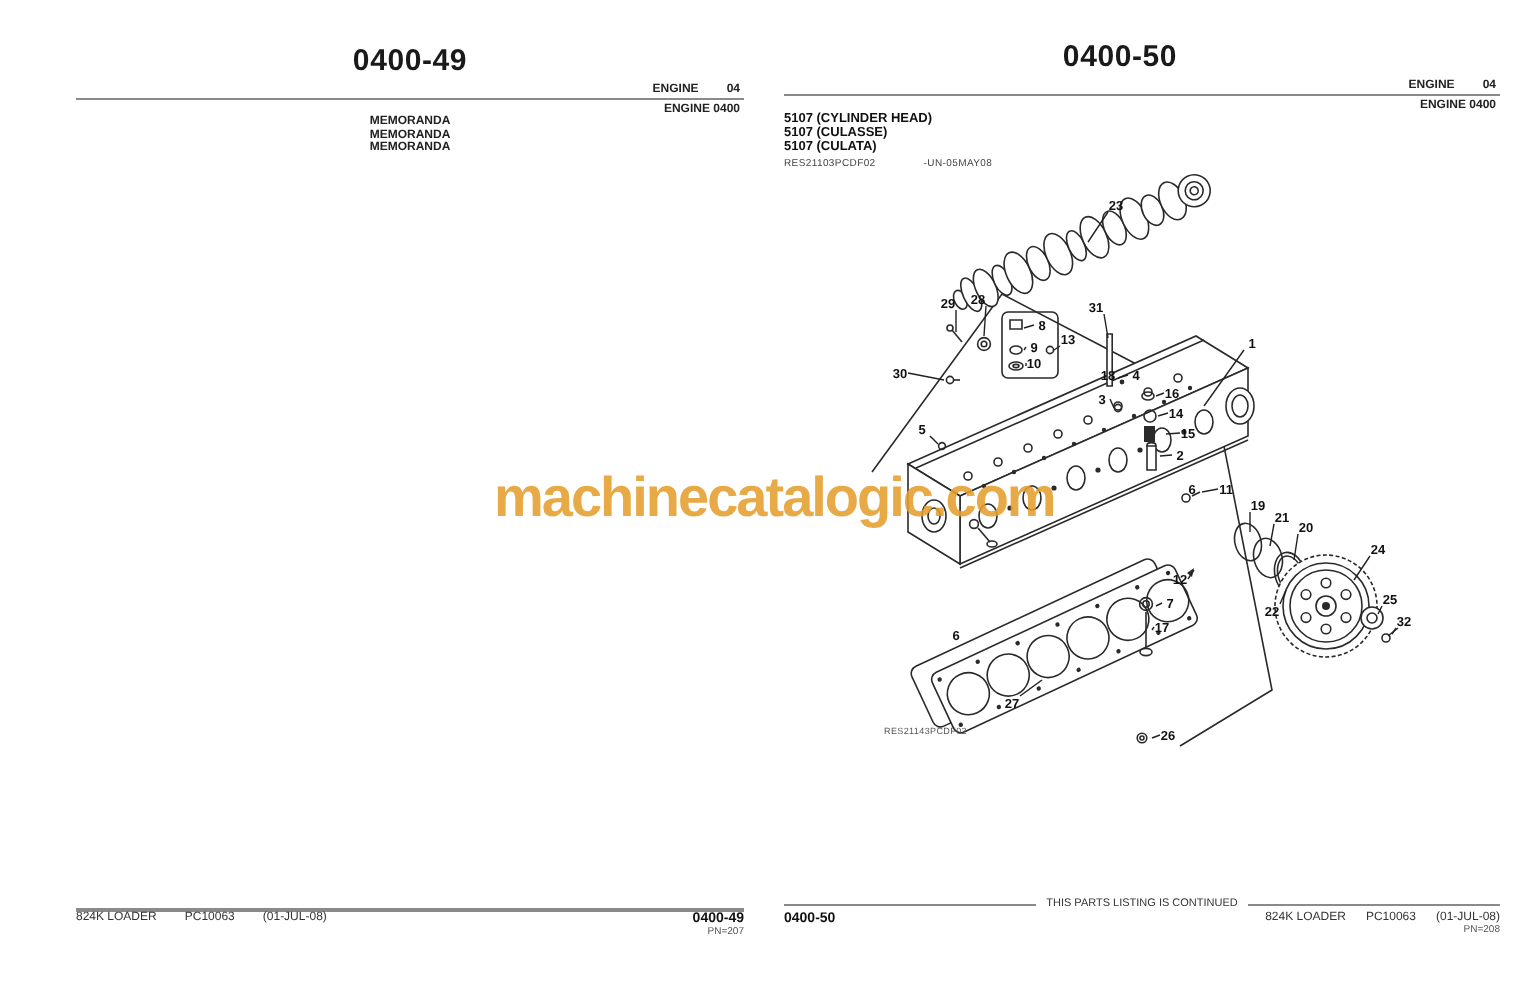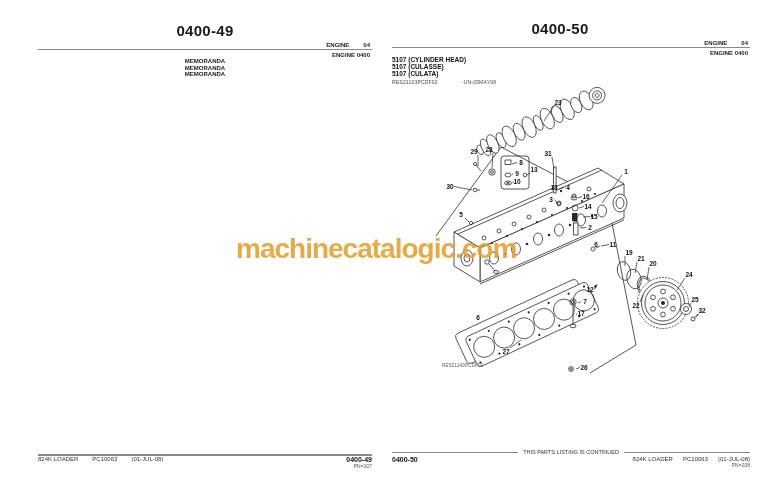--- a/index.html
+++ b/index.html
@@ -55,21 +55,21 @@
   .diagram{position:absolute;left:0;top:0;width:384px;height:497px;z-index:1;}
   .diagram *{vector-effect:non-scaling-stroke;}
   .ln{stroke:#2a2a2a;stroke-width:.8;fill:none;}
   .fw{fill:#ffffff;stroke:#2a2a2a;stroke-width:.8;}
   .fn{fill:none;stroke:#2a2a2a;stroke-width:.8;}
   .dk{fill:#2a2a2a;}
   .callout{font:bold 6.5px "Liberation Sans",sans-serif;fill:#111;}
   .figcode-svg{font:4.5px "Liberation Sans",sans-serif;fill:#555;letter-spacing:.2px;}
 
   
-  .watermark{position:absolute;left:236px;top:233px;z-index:10;
+  .watermark{position:absolute;left:247px;top:233px;z-index:10;
     font-size:28px;font-weight:bold;letter-spacing:-1px;opacity:.88;
     white-space:nowrap;}
 </style>
 </head>
 <body>
 
 <section class="page left">
   <div class="pg-title">0400-49</div>
   <div class="engine-top">
     <span>ENGINE</span>

